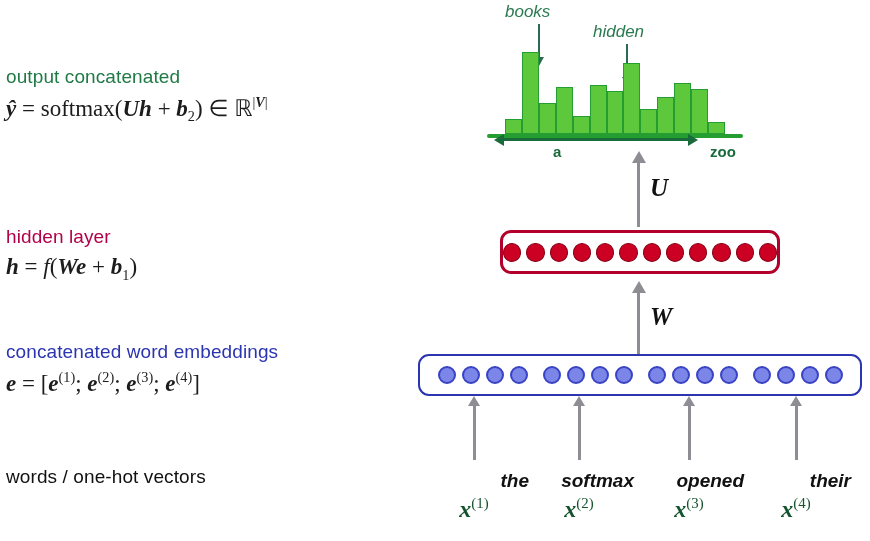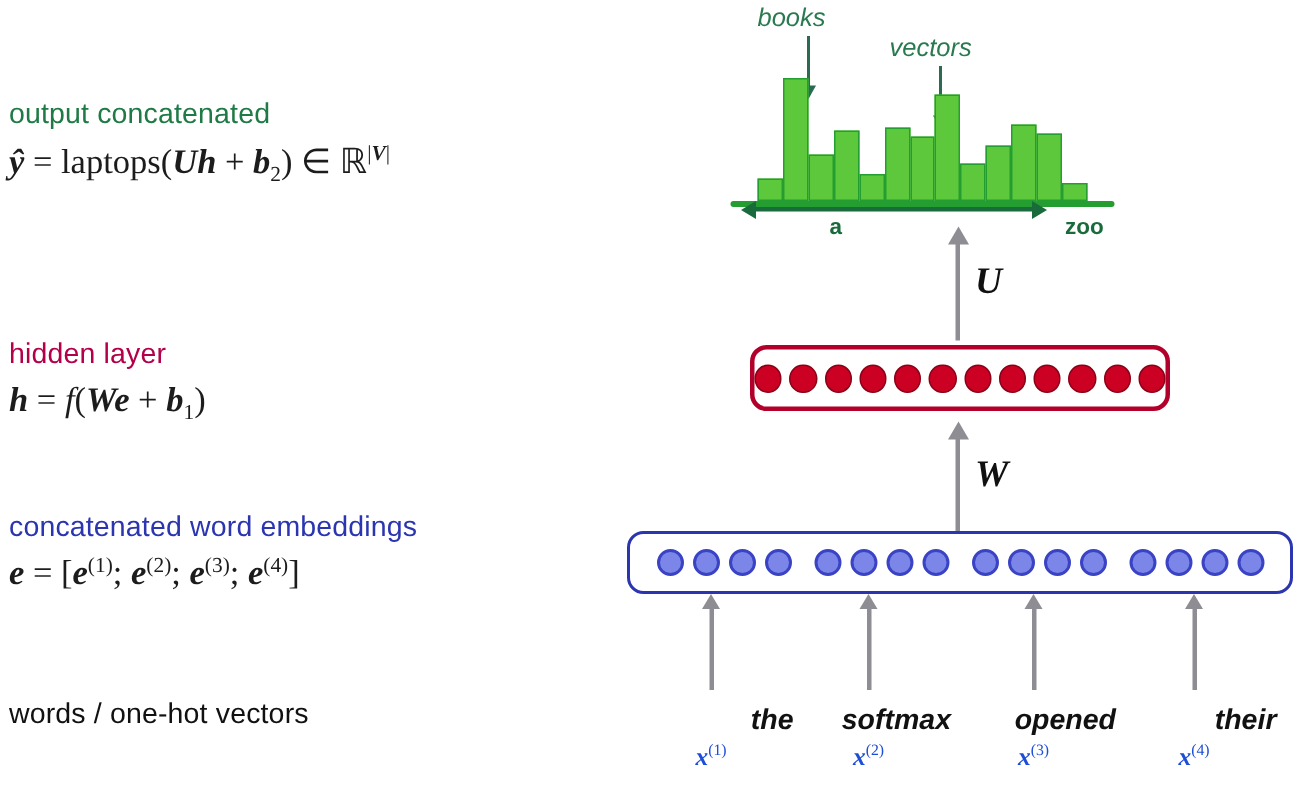--- a/index.html
+++ b/index.html
@@ -259,35 +259,35 @@
   .word-text {
     font-family: "Liberation Sans", sans-serif;
     font-style: italic;
     font-weight: bold;
     font-size: 19px;
     color: #111;
     text-align: right;
   }
   .word-sym {
     font-family: "Liberation Serif", serif;
-    font-size: 17px;
-    color: #1d4ed8;
+    font-size: 24px;
+    color: #14532d;
     margin-top: 3px;
   }
 </style>
 </head>
 <body>
 
 <div class="left-col">
 
   <div class="blk-output">
     <div class="section-label" style="color:#1f7a46">output concatenated</div>
     <div class="formula">
       <span class="mvar">ŷ</span>
-      <span class="up-serif"> = laptops(</span><span class="mvar">U</span><span class="mvar">h</span><span class="up-serif"> + </span><span class="mvar">b</span><sub class="sb">2</sub><span class="up-serif">) ∈ ℝ</span><sup class="sp">|<i>V</i>|</sup>
+      <span class="up-serif"> = softmax(</span><span class="mvar">U</span><span class="mvar">h</span><span class="up-serif"> + </span><span class="mvar">b</span><sub class="sb">2</sub><span class="up-serif">) ∈ ℝ</span><sup class="sp">|<i>V</i>|</sup>
     </div>
   </div>
 
   <div class="blk-hidden">
     <div class="section-label" style="color:#b3004a">hidden layer</div>
     <div class="formula">
       <span class="mvar">h</span><span class="up-serif"> = </span><span class="mvar" style="font-weight:normal">f</span><span class="up-serif">(</span><span class="mvar">W</span><span class="mvar">e</span><span class="up-serif"> + </span><span class="mvar">b</span><sub class="sb">1</sub><span class="up-serif">)</span>
     </div>
   </div>
 
@@ -302,21 +302,21 @@
     <div class="section-label" style="color:#111111">words / one-hot vectors</div>
   </div>
 
 </div>
 
 <div class="diagram">
 
   <div class="ann ann-books">books</div>
   <div class="ann-arrow ann-arrow-books"></div>
 
-  <div class="ann ann-laptops">vectors</div>
+  <div class="ann ann-laptops">hidden</div>
   <div class="ann-arrow ann-arrow-laptops"></div>
 
   <div class="chart-wrap">
     <div class="bars" id="bars">
         <div class="bar" style="height: 18%; background: rgb(94, 200, 60); border-color: rgb(36, 158, 49);"></div>
         <div class="bar" style="height: 100%; background: rgb(94, 200, 60); border-color: rgb(36, 158, 49);"></div>
         <div class="bar" style="height: 38%; background: rgb(94, 200, 60); border-color: rgb(36, 158, 49);"></div>
         <div class="bar" style="height: 57%; background: rgb(94, 200, 60); border-color: rgb(36, 158, 49);"></div>
         <div class="bar" style="height: 22%; background: rgb(94, 200, 60); border-color: rgb(36, 158, 49);"></div>
         <div class="bar" style="height: 60%; background: rgb(94, 200, 60); border-color: rgb(36, 158, 49);"></div>

